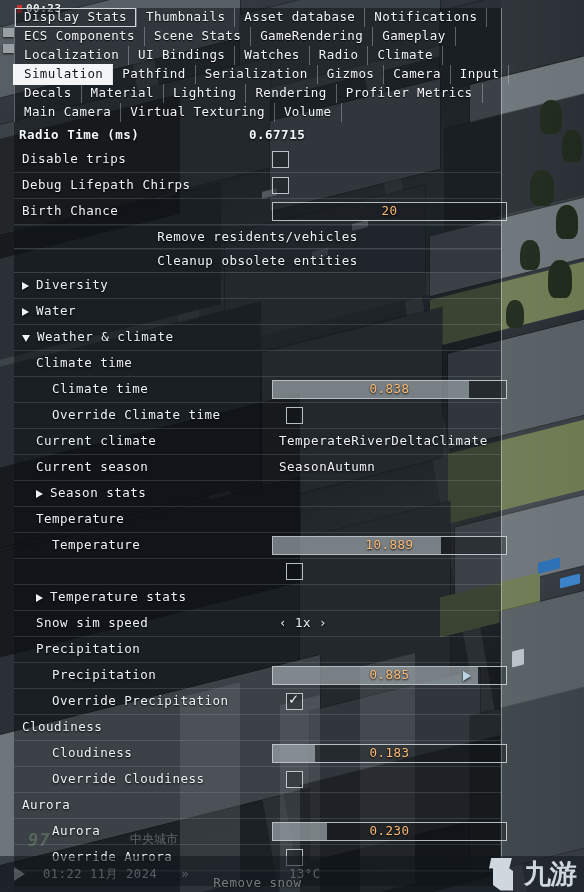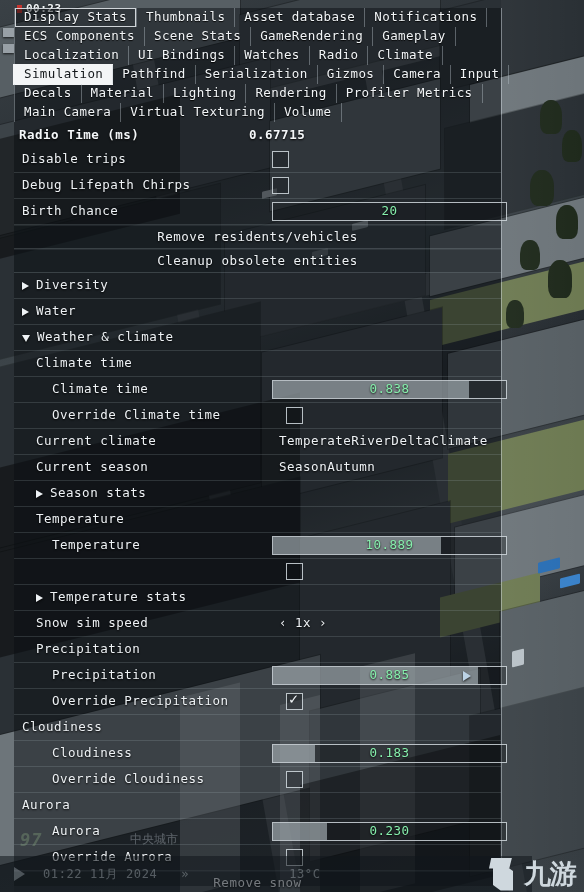--- a/index.html
+++ b/index.html
@@ -186,21 +186,21 @@
     background: rgba(206,216,223,.52);
   }
   .slider .sval {
     position: absolute;
     inset: 0;
     display: flex;
     align-items: center;
     justify-content: center;
     font-size: 12.5px;
     letter-spacing: .5px;
-    color: #86efac;
+    color: #fdba74;
     text-shadow: 0 1px 2px rgba(0,0,0,.95);
   }
   .slider .cursorArrow {
     position: absolute;
     top: 4px;
     width: 0; height: 0;
     border-left: 8px solid #bcd3e6;
     border-top: 5.5px solid transparent;
     border-bottom: 5.5px solid transparent;
     filter: drop-shadow(0 1px 1px rgba(0,0,0,.8));
@@ -278,21 +278,21 @@
     width: 11px; height: 9px;
     margin-bottom: 7px;
     background: rgba(205,214,221,.55);
     box-shadow: 0 1px 2px rgba(0,0,0,.7);
   }
 
   
   #gamebar {
     position: absolute;
     left: 0; bottom: 0;
-    width: 532px; height: 36px;
+    width: 584px; height: 36px;
     background: rgba(16,22,28,.55);
     display: flex;
     align-items: center;
     color: rgba(222,230,236,.32);
     font-size: 12px;
     letter-spacing: .6px;
   }
   #playTri {
     margin-left: 14px;
     width: 0; height: 0;
@@ -305,21 +305,21 @@
   #gtemp { margin-left: 100px; }
   #cityName {
     position: absolute;
     left: 130px; bottom: 44px;
     font-size: 12px;
     color: rgba(215,224,231,.34);
     font-family: "DejaVu Sans", sans-serif;
   }
   #popBadge {
     position: absolute;
-    left: 20px; bottom: 42px;
+    left: 28px; bottom: 42px;
     font-size: 17px; font-weight: bold;
     color: rgba(150,185,140,.30);
     letter-spacing: 1px;
     font-style: italic;
   }
 
   
   #watermark {
     position: absolute;
     right: 8px; bottom: 0;

